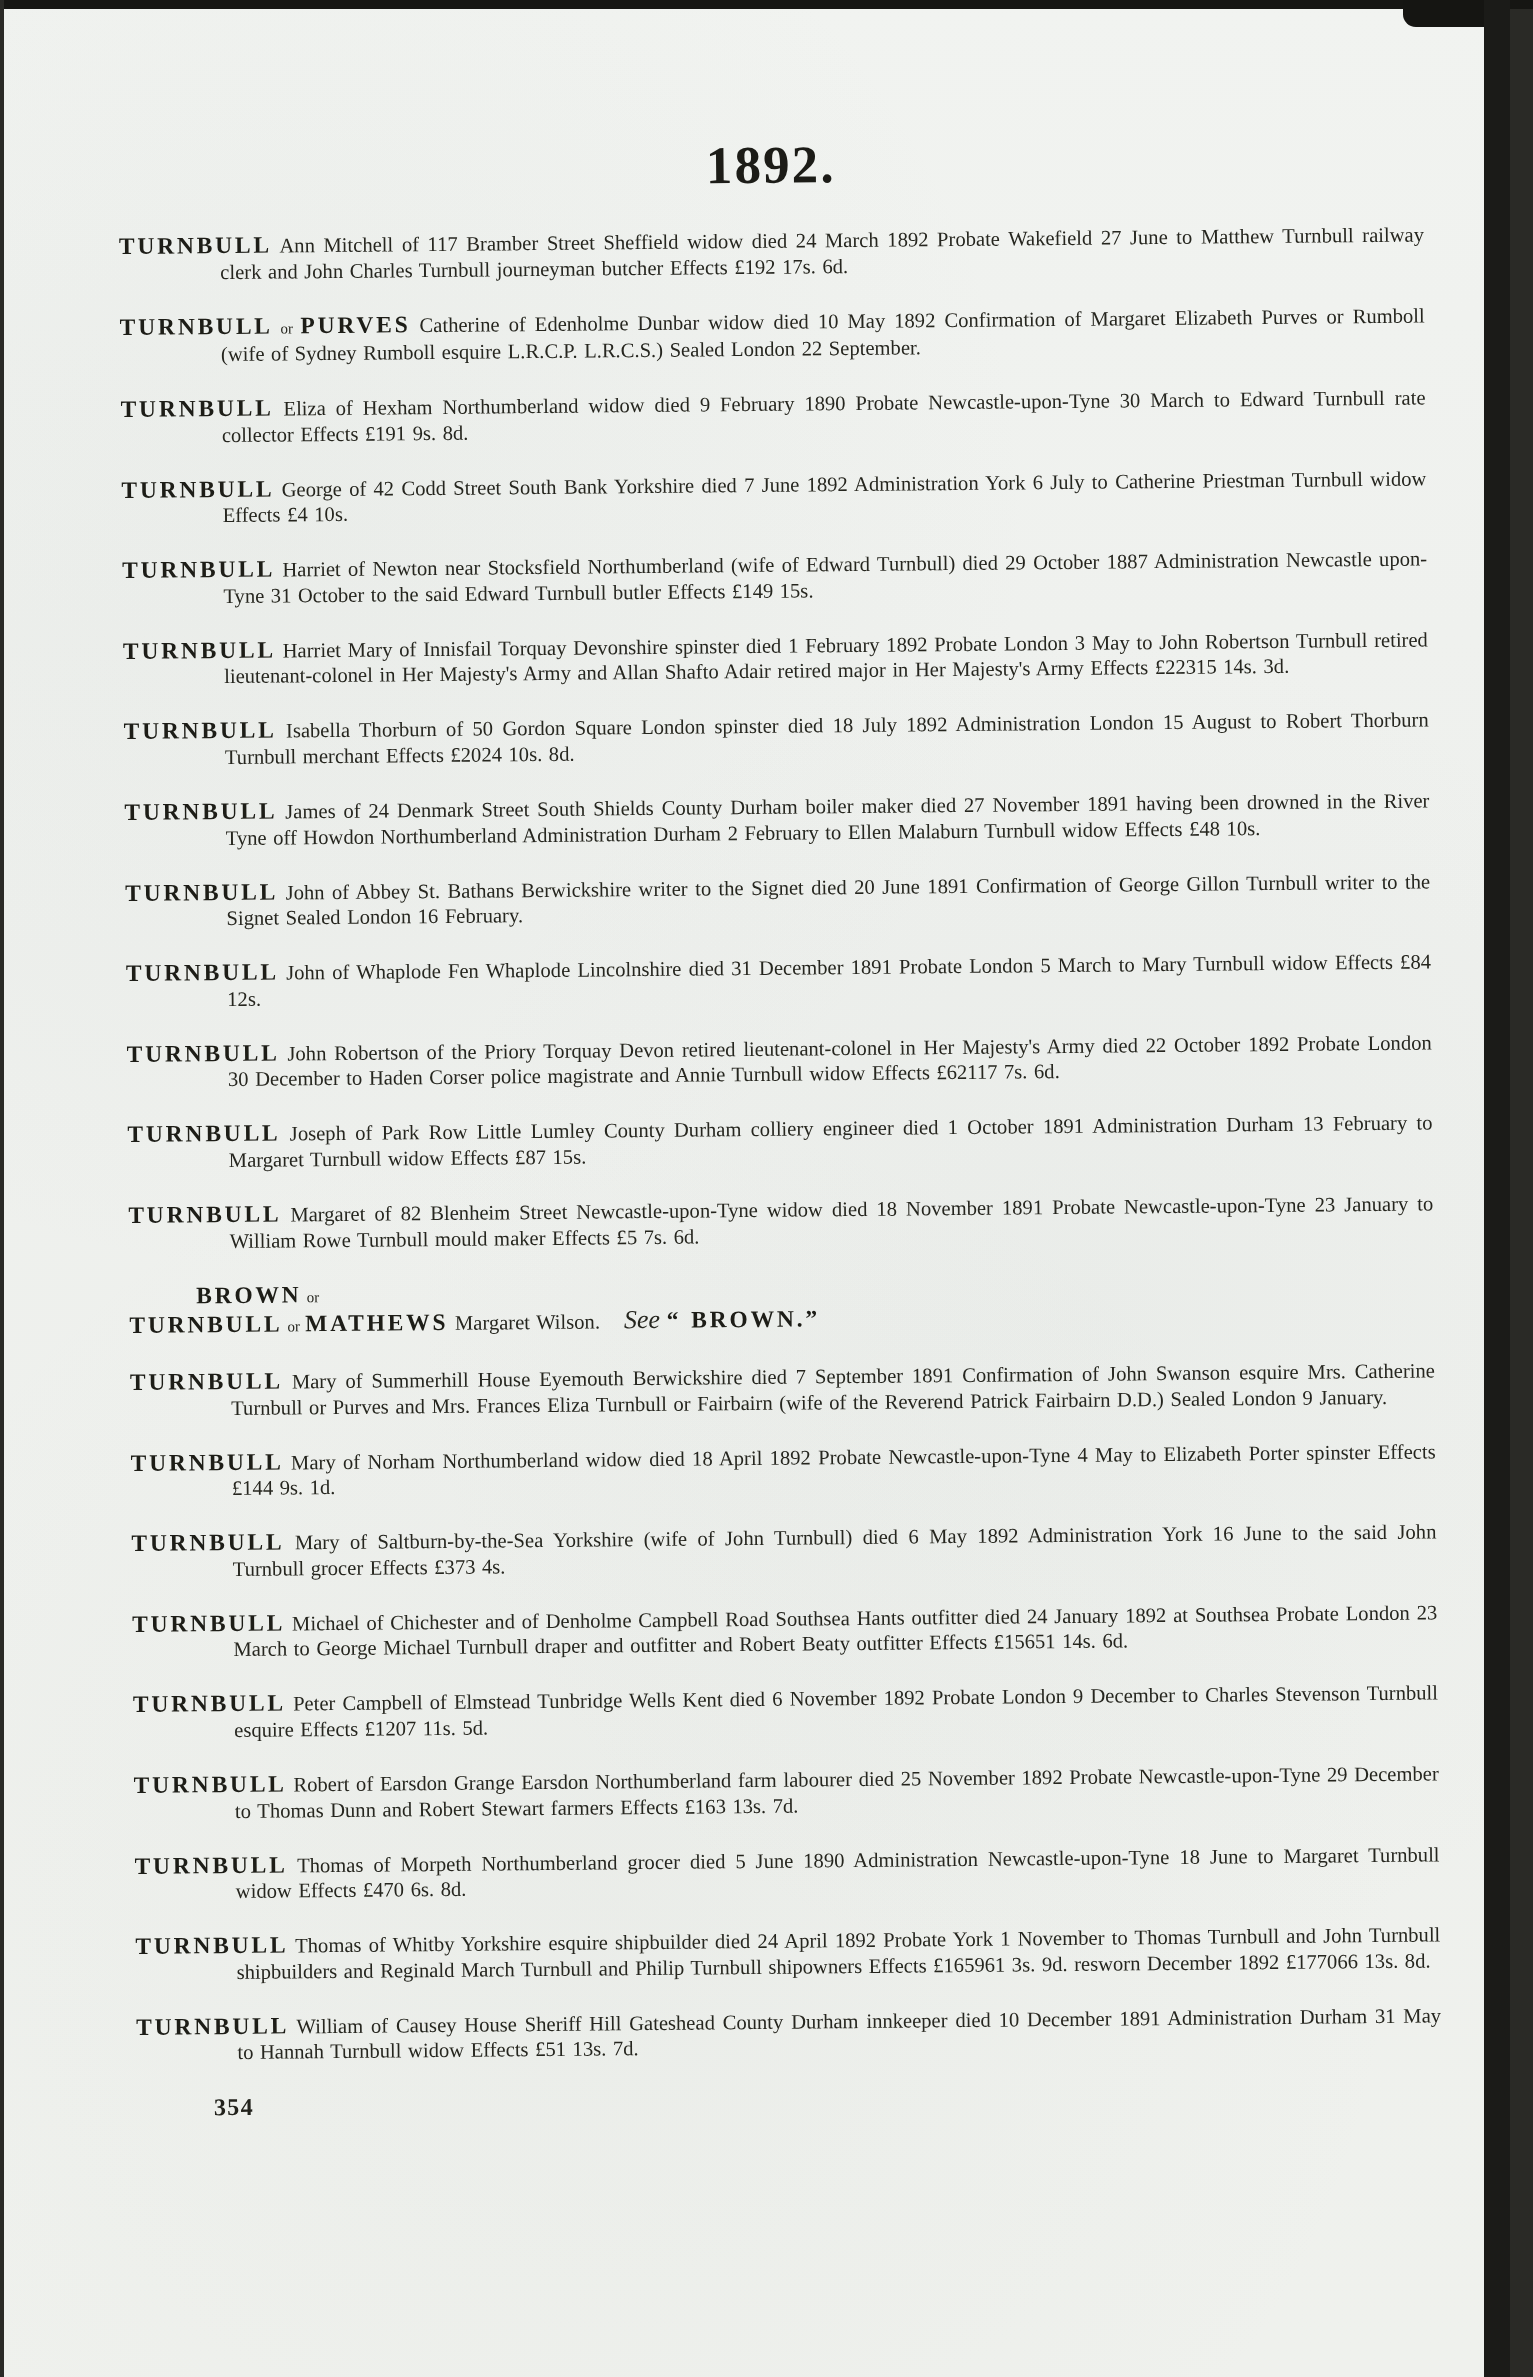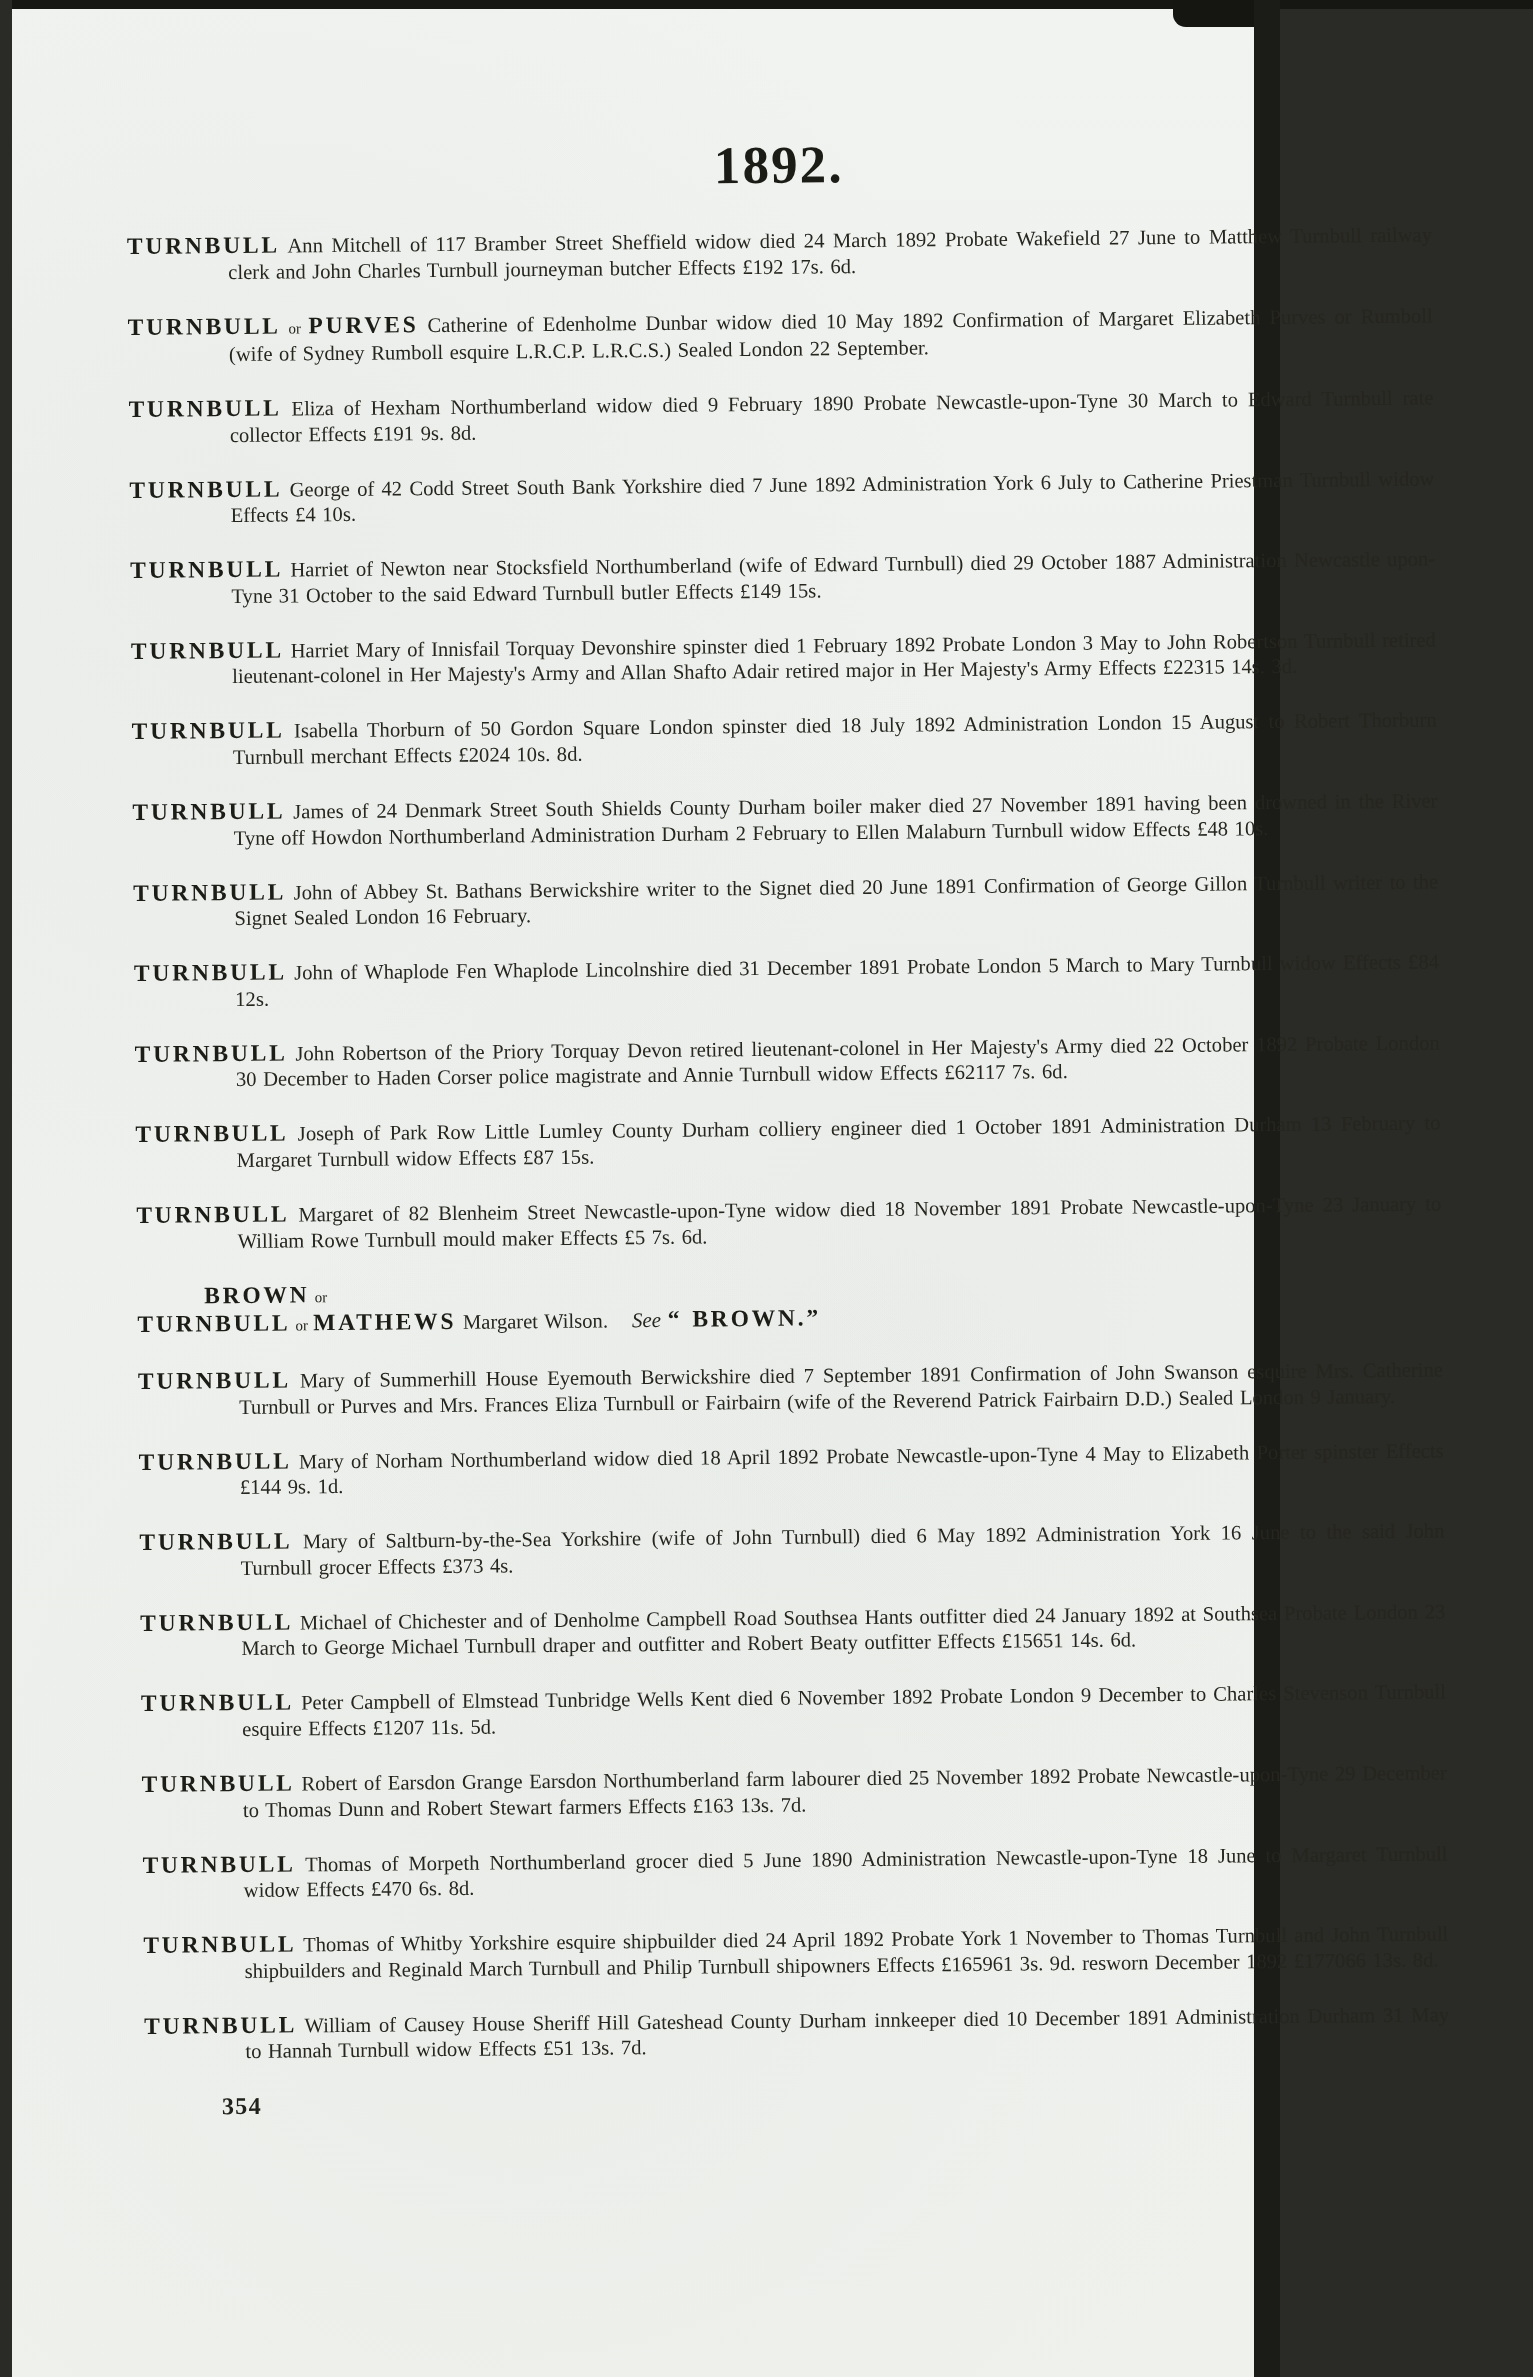--- a/index.html
+++ b/index.html
@@ -5,23 +5,23 @@
   html, body {
     margin: 0;
     padding: 0;
     width: 1534px;
     height: 2377px;
     overflow: hidden;
     background: #2a2a26;
   }
   #page {
     position: absolute;
-    left: 12px;
+    left: 4px;
     top: 0;
-    width: 1268px;
+    width: 1506px;
     height: 2377px;
     background-color: #eff1ee;
     background-image:
       radial-gradient(circle at 18% 22%, rgba(186,196,190,0.10) 0, rgba(186,196,190,0) 34%),
       radial-gradient(circle at 72% 55%, rgba(178,190,186,0.08) 0, rgba(178,190,186,0) 40%),
       radial-gradient(circle at 40% 80%, rgba(190,198,192,0.09) 0, rgba(190,198,192,0) 38%),
       linear-gradient(180deg, #f1f3f0 0%, #eef0ed 40%, #eff1ed 100%);
   }
   .bar-top {
     position: absolute;
@@ -80,21 +80,21 @@
     font-size: 23.5px;
     letter-spacing: 2.8px;
     color: #1d1d17;
     white-space: nowrap;
   }
   span.headword.lead {
     margin-left: 67px;
   }
   p.entry.xref i {
     margin-left: 24px;
-    font-size: 21px;
+    font-size: 26px;
     margin-top: 21px;
   }
   span.conj {
     font-size: 15px;
     font-weight: normal;
     letter-spacing: 0;
   }
   .pagenum {
     margin: 0;
     font-size: 24px;

